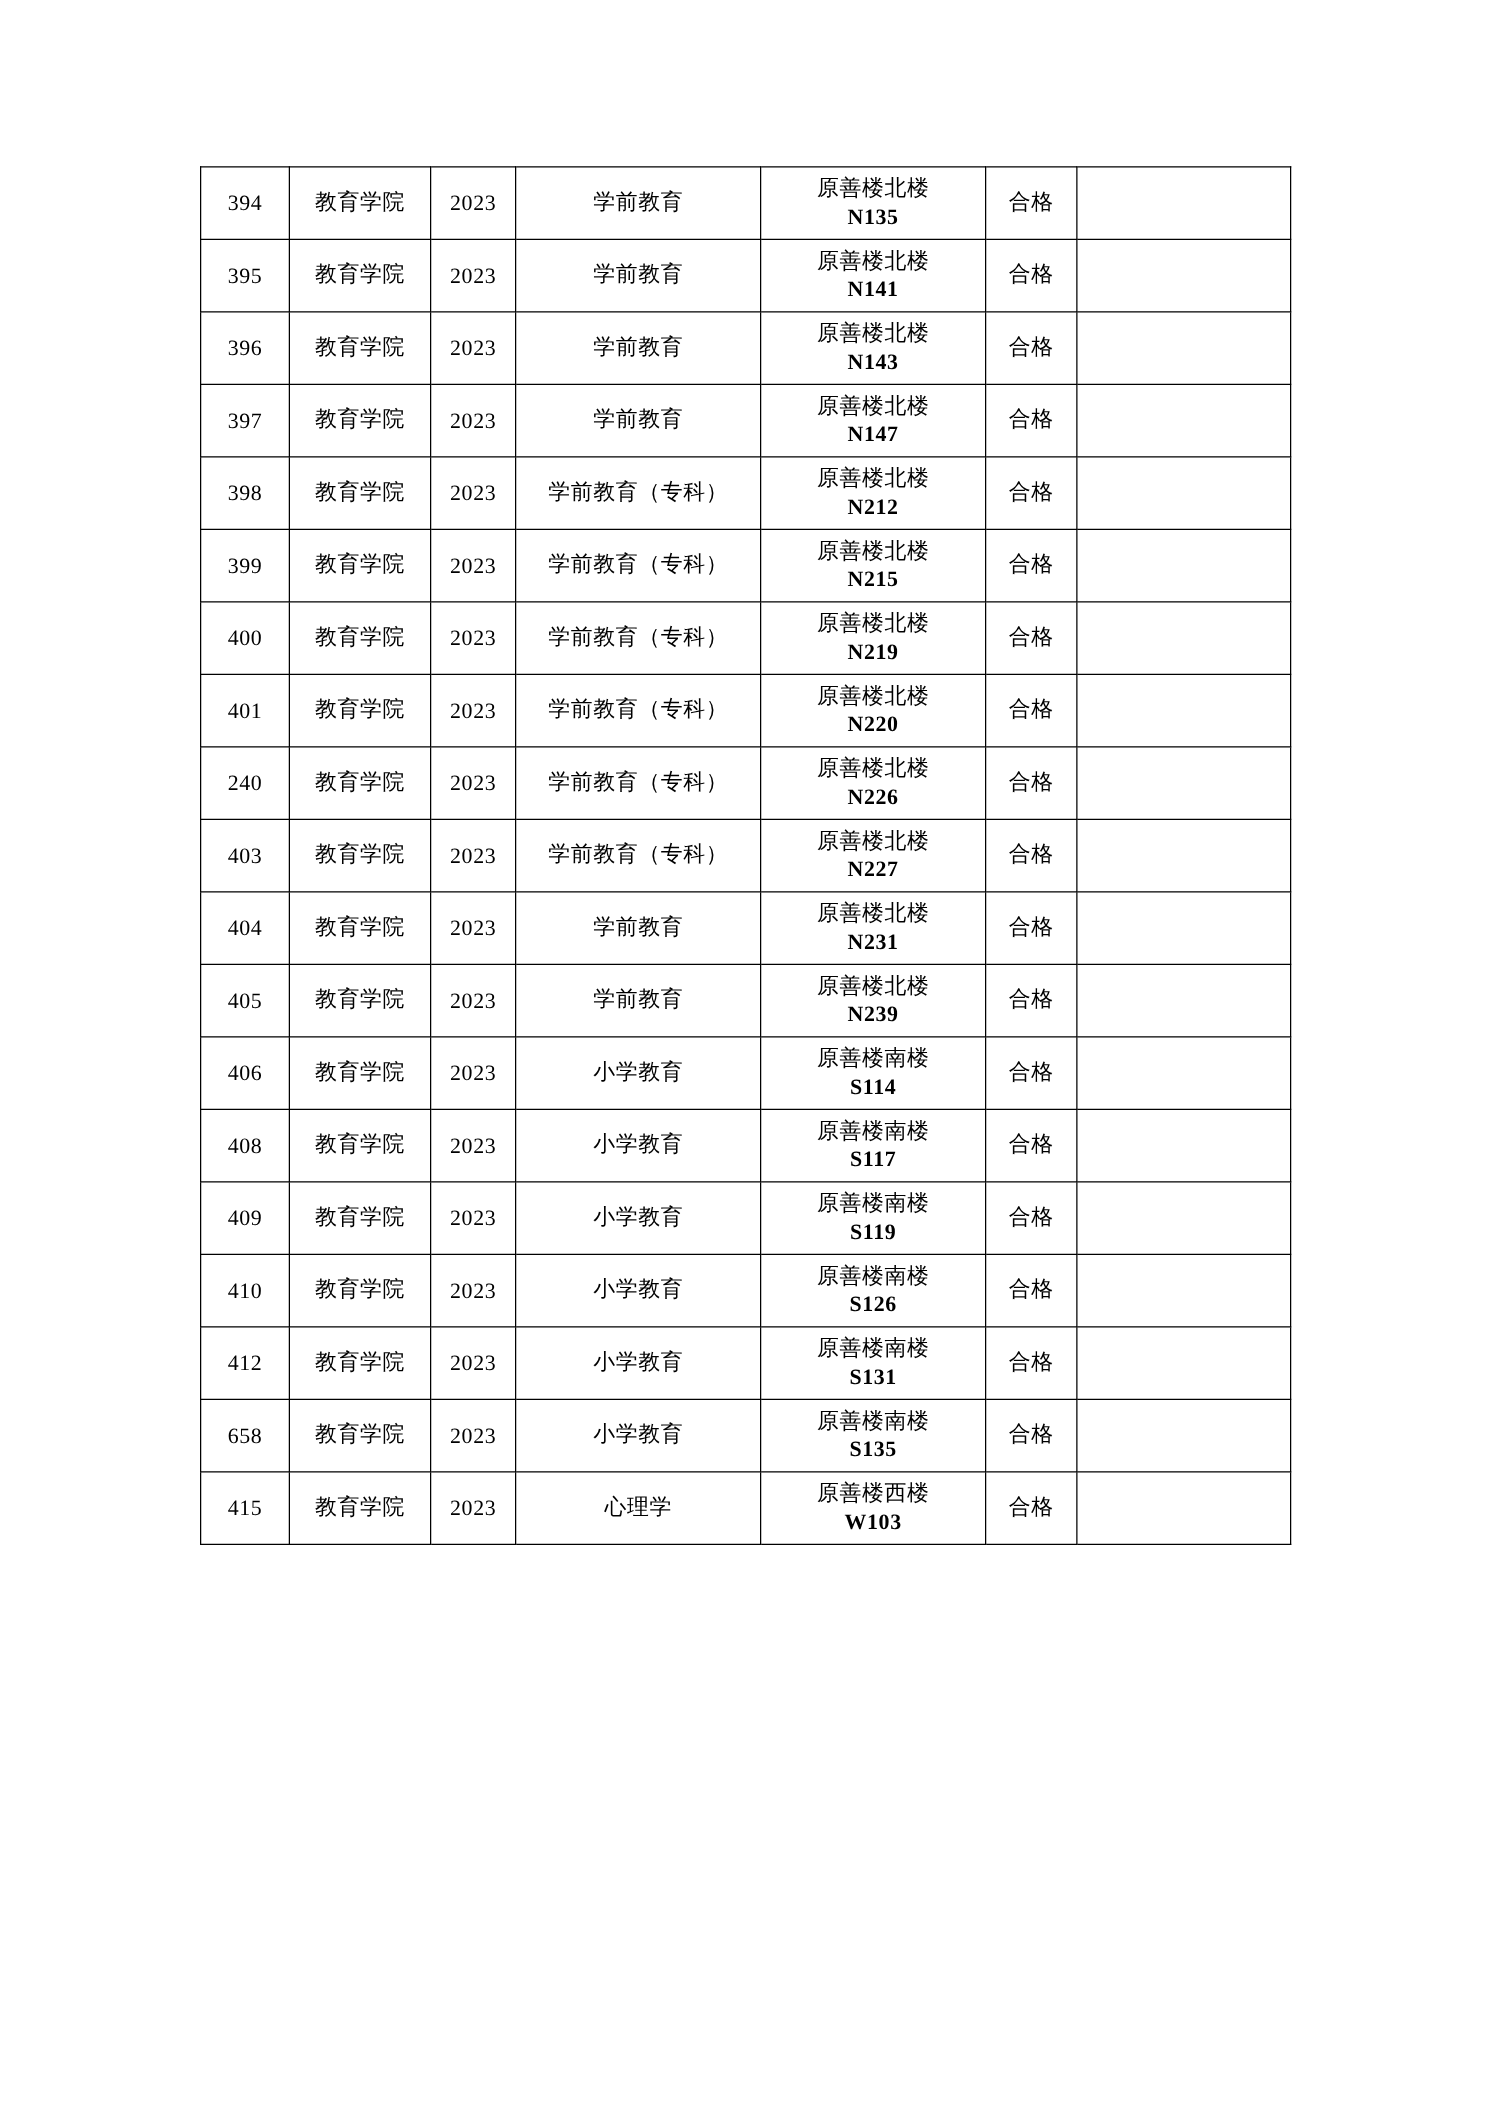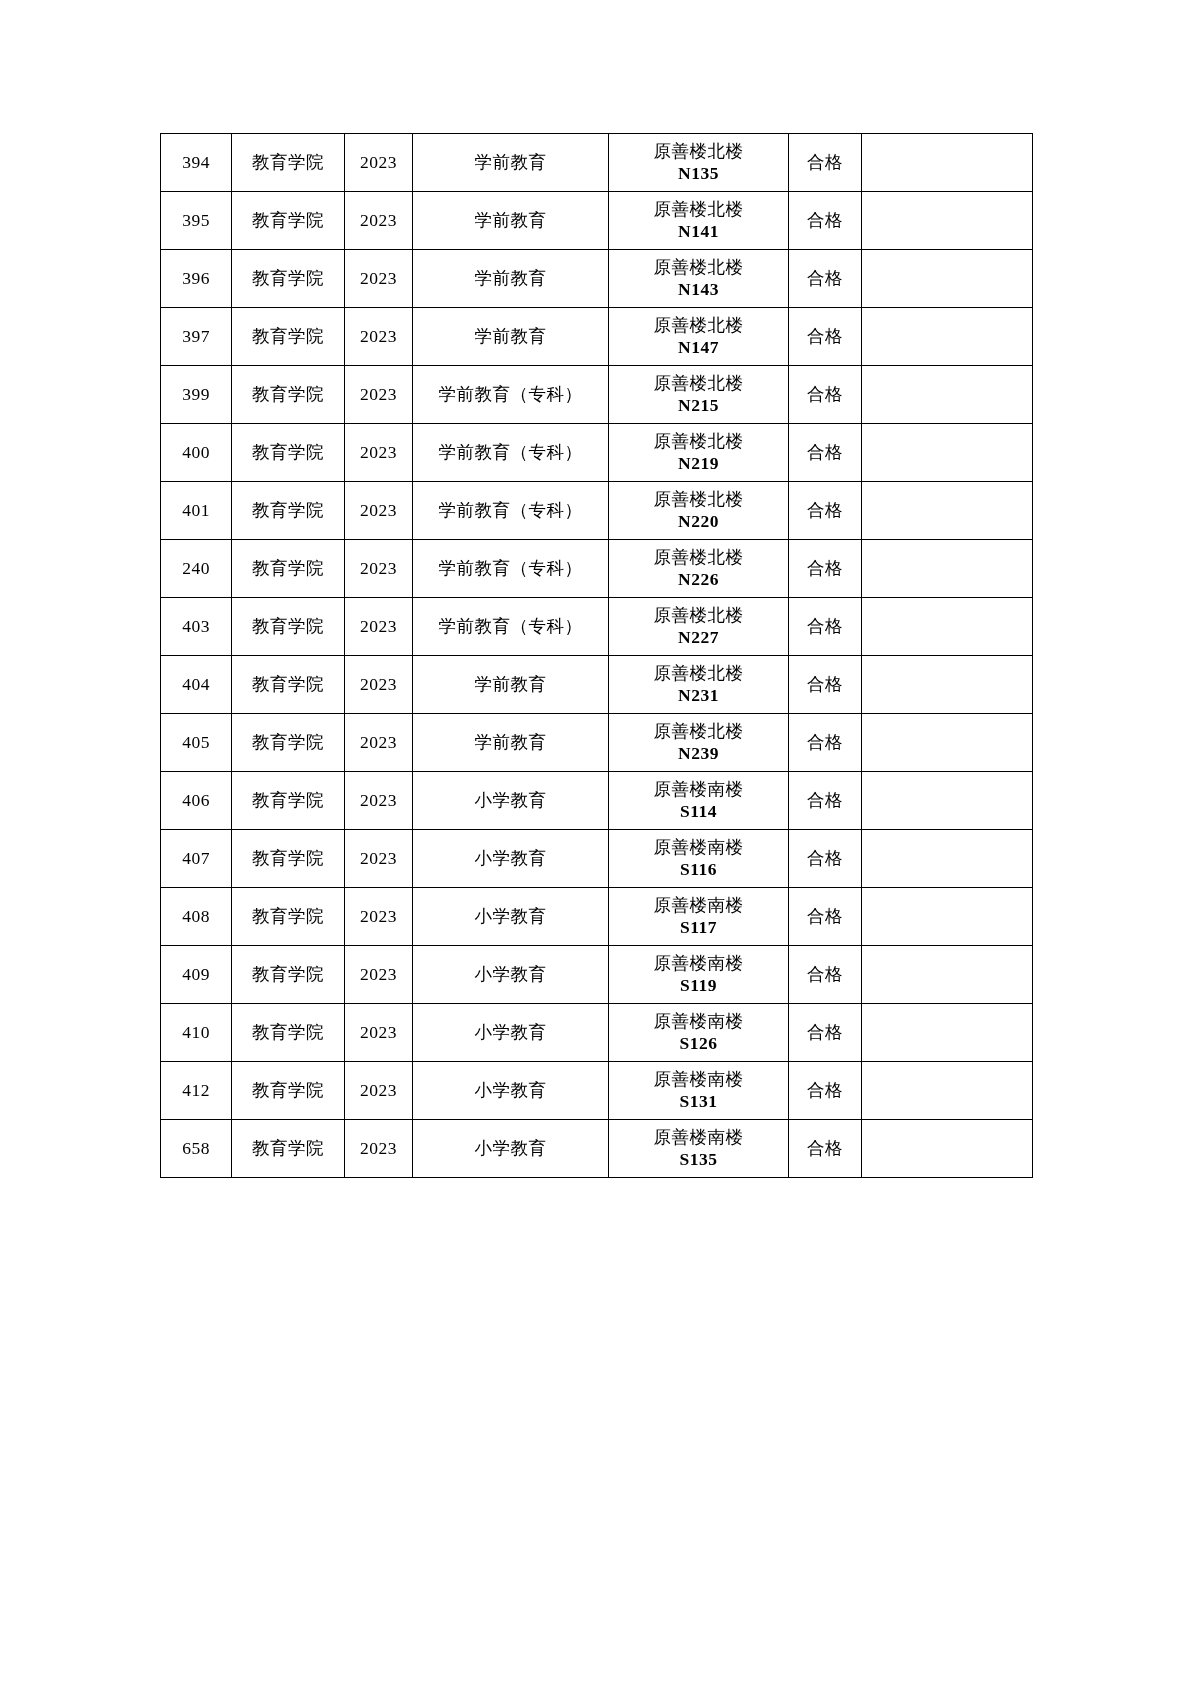--- a/index.html
+++ b/index.html
@@ -142,20 +142,34 @@
             <td>
               <span class="room">
                 <span class="room-name">原善楼北楼</span>
                 <span class="room-code">N147</span>
               </span>
             </td>
             <td class="cell-cn">合格</td>
             <td class="cell-cn"></td>
           </tr>
           <tr>
+            <td class="cell-num">398</td>
+            <td class="cell-cn">教育学院</td>
+            <td class="cell-num">2023</td>
+            <td class="cell-cn">学前教育（专科）</td>
+            <td>
+              <span class="room">
+                <span class="room-name">原善楼北楼</span>
+                <span class="room-code">N212</span>
+              </span>
+            </td>
+            <td class="cell-cn">合格</td>
+            <td class="cell-cn"></td>
+          </tr>
+          <tr>
             <td class="cell-num">399</td>
             <td class="cell-cn">教育学院</td>
             <td class="cell-num">2023</td>
             <td class="cell-cn">学前教育（专科）</td>
             <td>
               <span class="room">
                 <span class="room-name">原善楼北楼</span>
                 <span class="room-code">N215</span>
               </span>
             </td>
@@ -254,34 +268,20 @@
             <td>
               <span class="room">
                 <span class="room-name">原善楼南楼</span>
                 <span class="room-code">S114</span>
               </span>
             </td>
             <td class="cell-cn">合格</td>
             <td class="cell-cn"></td>
           </tr>
           <tr>
-            <td class="cell-num">407</td>
-            <td class="cell-cn">教育学院</td>
-            <td class="cell-num">2023</td>
-            <td class="cell-cn">小学教育</td>
-            <td>
-              <span class="room">
-                <span class="room-name">原善楼南楼</span>
-                <span class="room-code">S116</span>
-              </span>
-            </td>
-            <td class="cell-cn">合格</td>
-            <td class="cell-cn"></td>
-          </tr>
-          <tr>
             <td class="cell-num">408</td>
             <td class="cell-cn">教育学院</td>
             <td class="cell-num">2023</td>
             <td class="cell-cn">小学教育</td>
             <td>
               <span class="room">
                 <span class="room-name">原善楼南楼</span>
                 <span class="room-code">S117</span>
               </span>
             </td>
@@ -332,20 +332,34 @@
           </tr>
           <tr>
             <td class="cell-num">658</td>
             <td class="cell-cn">教育学院</td>
             <td class="cell-num">2023</td>
             <td class="cell-cn">小学教育</td>
             <td>
               <span class="room">
                 <span class="room-name">原善楼南楼</span>
                 <span class="room-code">S135</span>
+              </span>
+            </td>
+            <td class="cell-cn">合格</td>
+            <td class="cell-cn"></td>
+          </tr>
+          <tr>
+            <td class="cell-num">415</td>
+            <td class="cell-cn">教育学院</td>
+            <td class="cell-num">2023</td>
+            <td class="cell-cn">心理学</td>
+            <td>
+              <span class="room">
+                <span class="room-name">原善楼西楼</span>
+                <span class="room-code">W103</span>
               </span>
             </td>
             <td class="cell-cn">合格</td>
             <td class="cell-cn"></td>
           </tr>
         </tbody>
     </table>
   </div>
 </div>
 

